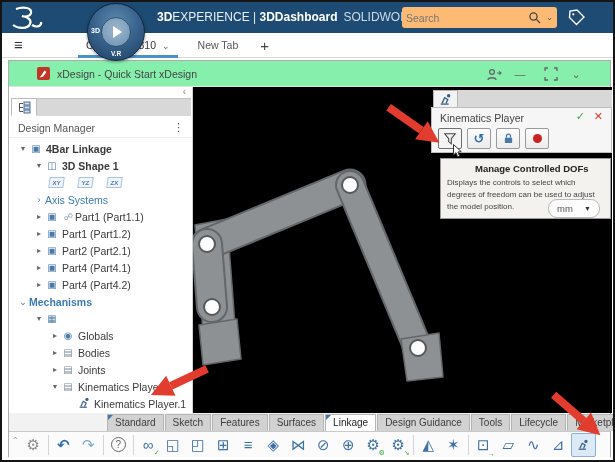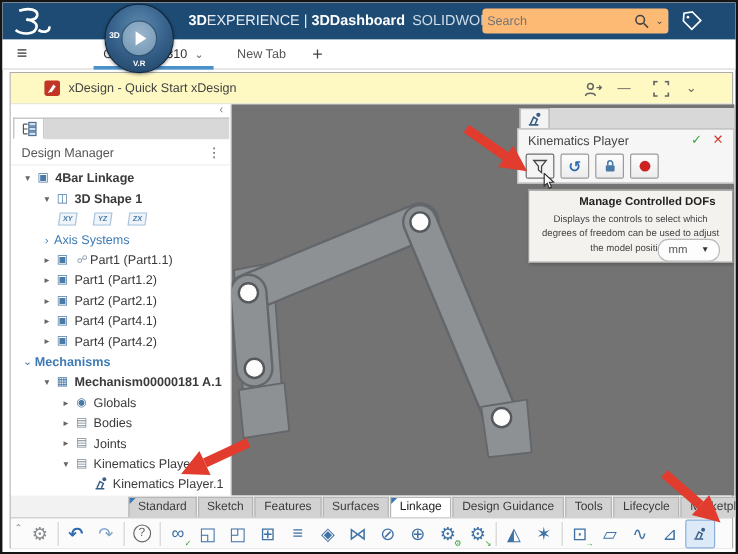--- a/index.html
+++ b/index.html
@@ -34,21 +34,21 @@
   #hamburger { position:absolute; left:12px; top:3px; font-size:15px; color:#333; }
   #tabstrip { position:absolute; left:70px; top:0; height:25px; display:flex; align-items:center; }
   .btab { font-size:10.5px; color:#555; padding:0 14px; height:25px; line-height:24px; position:relative; white-space:nowrap; }
   .btab .chev { font-size:9px; color:#666; margin-left:6px; }
   .btab.active { color:#333; }
   .btab.active::after { content:""; position:absolute; left:6px; right:6px; bottom:0; height:3px; background:#4a90c9; }
   #plusbtn { font-size:15px; color:#444; padding:0 8px; }
 
   
   #window { position:absolute; left:6px; top:58px; width:603px; height:397px; background:#fff; border:1px solid #adadad; }
-  #winhead { position:absolute; left:0; top:0; width:601px; height:26px; background:#fef9c3; border-bottom:1px solid #e3e3e3; }
+  #winhead { position:absolute; left:0; top:0; width:601px; height:26px; background:#86efac; border-bottom:1px solid #e3e3e3; }
   #appicon { position:absolute; left:28px; top:6px; width:13px; height:13px; background:#c23526; border-radius:2px; }
   #appicon svg { position:absolute; left:1px; top:1px; }
   #wintitle { position:absolute; left:48px; top:7px; font-size:10.5px; color:#444; }
   .winctl { position:absolute; top:4px; width:20px; height:18px; text-align:center; color:#666; font-size:11px; line-height:18px; }
 
   
   #panel { position:absolute; left:0; top:26px; width:184px; height:326px; background:#fff; border-right:1px solid #d2d2d2; }
   #panel-collapse { position:absolute; right:6px; top:-1px; font-size:10px; color:#888; }
   #panel-tabrow { position:absolute; left:2px; top:11px; width:180px; height:18px; }
   #panel-tab { position:absolute; left:0; top:0; width:26px; height:18px; background:#fff; border:1px solid #bbb; border-bottom-color:#fff; display:flex; align-items:center; justify-content:center; }
@@ -62,21 +62,21 @@
   .texp.blue { color:#3d7ab5; font-size:9px; }
   .ticon { width:14px; text-align:center; font-size:10px; color:#4a7aa6; flex:none; margin-right:3px; }
   .ticon.gray { color:#7d8b99; }
   .tpin { width:13px; text-align:center; font-size:9px; color:#8aa0b5; flex:none; }
   .tlabel.bold { font-weight:bold; }
   .tlabel.blue { color:#3d7ab5; }
   .tlabel.blue-bold { color:#3d7ab5; font-weight:bold; }
   .planechip { width:15px; height:11px; border:1px solid #a8c4dc; background:#eef4fa; color:#4a7aa6; font-size:6px; font-weight:bold; display:flex; align-items:center; justify-content:center; margin-right:14px; transform:skewX(-8deg); }
 
   
-  #viewport { position:absolute; left:184px; top:26px; width:419px; height:326px; background:#737373; overflow:hidden;text-align:center; }
+  #viewport { position:absolute; left:184px; top:26px; width:419px; height:326px; background:#000000; overflow:hidden; }
 
   
   #kp { position:absolute; left:238px; top:3px; width:181px; }
   #kp-tab { position:absolute; left:2px; top:0; width:25px; height:17px; background:#f3f3f3; border:1px solid #b5b5b5; border-bottom:0; display:flex; align-items:center; justify-content:center; }
   #kp-strip { position:absolute; left:27px; top:0; right:0; height:17px; background:#d8d8d8; }
   #kp-main { position:absolute; left:0; top:17px; width:181px; height:46px; background:#f6f6f6; border:1px solid #bdbdbd; }
   #kp-title { position:absolute; left:8px; top:4px; font-size:10.5px; color:#444; }
   #kp-ok { position:absolute; right:26px; top:2px; color:#3fa63f; font-size:11px; font-weight:bold; }
   #kp-x { position:absolute; right:8px; top:2px; color:#d23b2e; font-size:11px; font-weight:bold; }
   #kp-buttons { position:absolute; left:6px; top:20px; display:flex; gap:5px; }
@@ -247,21 +247,20 @@
             <span class="ticon">▣</span>
             <span class="tlabel ">Part4 (Part4.2)</span>
           </div>
           <div class="trow" style="padding-left: 8px;">
             <span class="texp blue">⌄</span>
             <span class="tlabel blue-bold">Mechanisms</span>
           </div>
           <div class="trow" style="padding-left: 24px;">
             <span class="texp">▾</span>
             <span class="ticon">▦</span>
-            <span class="tlabel bold">Mechanism00000181 A.1</span>
           </div>
           <div class="trow" style="padding-left: 40px;">
             <span class="texp">▸</span>
             <span class="ticon">◉</span>
             <span class="tlabel ">Globals</span>
           </div>
           <div class="trow" style="padding-left: 40px;">
             <span class="texp">▸</span>
             <span class="ticon gray">▤</span>
             <span class="tlabel ">Bodies</span>

